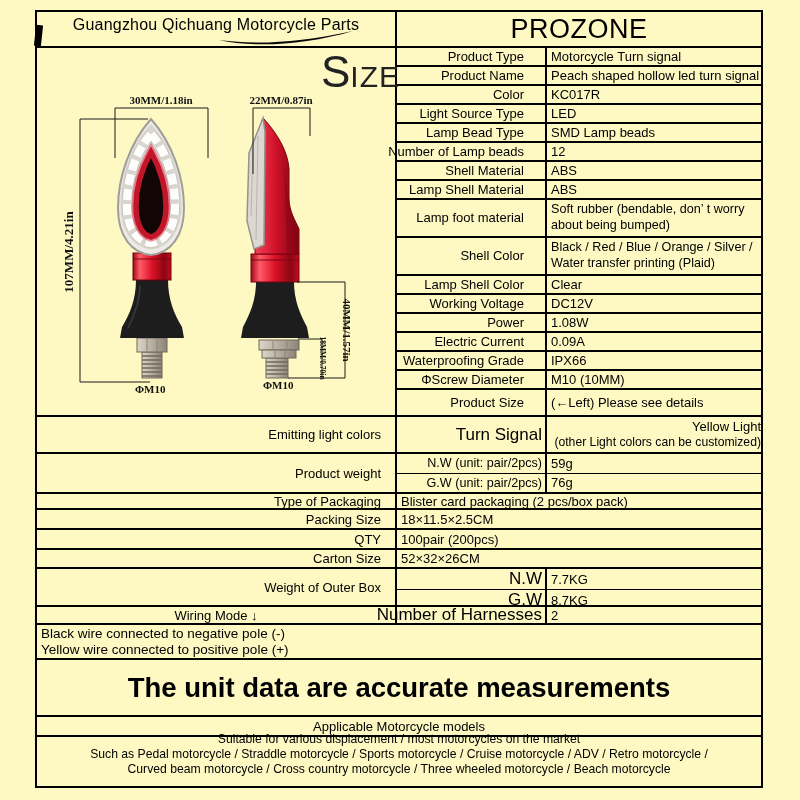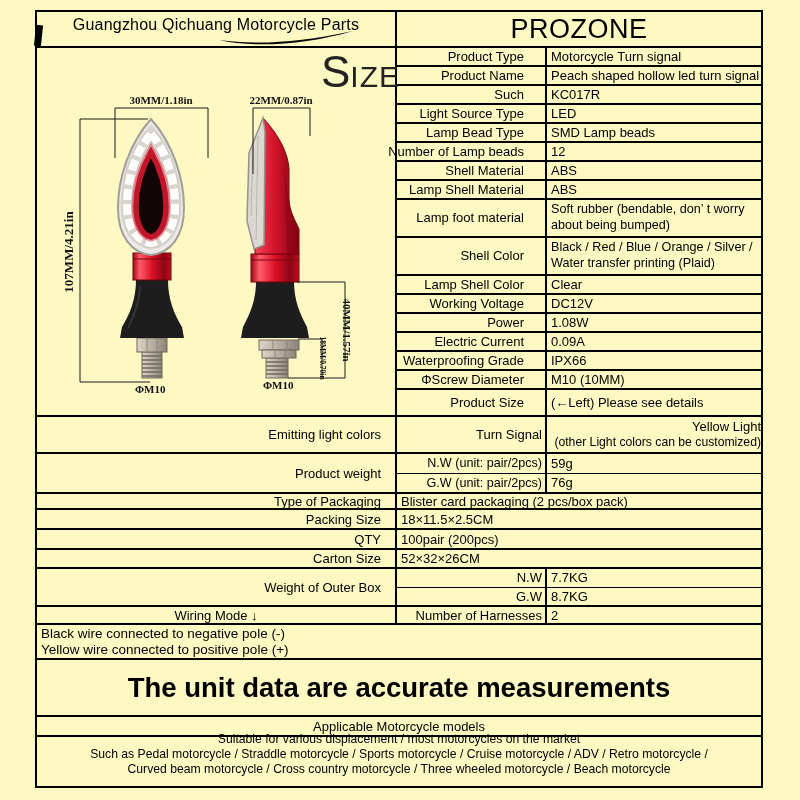--- a/index.html
+++ b/index.html
@@ -35,21 +35,21 @@
   .sval{flex:1;display:flex;align-items:center;padding-left:4px;font-size:13px;white-space:nowrap;overflow:hidden}
   .srow.tall .slab{white-space:normal;line-height:1.15}
   .srow.tall .sval{white-space:normal;line-height:1.25;font-size:12.6px;padding-right:2px}
 
   .details{left:0;top:403px;width:724px;height:212px;border-top:2px solid #000;display:flex;flex-direction:column}
   .drow{display:flex;flex:none;border-bottom:2px solid #000}
   .dleft{width:360px;flex:none;border-right:2px solid #000;display:flex;align-items:center;justify-content:flex-end;
          padding-right:14px;font-size:13px;text-align:right}
   .dleft.center{justify-content:center;padding-right:0}
   .dmid{width:150px;flex:none;border-right:2px solid #000;display:flex;align-items:center;justify-content:flex-end;
-        padding-right:3px;font-size:13px;white-space:nowrap}
+        padding-right:3px;font-size:17px;white-space:nowrap}
   .dmid.small{font-size:12.6px}
   .dval{flex:1;display:flex;align-items:center;padding-left:4px;font-size:13px;white-space:nowrap;overflow:hidden}
   .dval.stack{flex-direction:column;align-items:flex-end;justify-content:center;line-height:1.2}
   .dval .l2{font-size:12.2px}
   .dsub{flex:1;display:flex;flex-direction:column}
   .dsubrow{flex:1;display:flex}
   .dsubrow:first-child{border-bottom:1px solid #000}
 
   .notes{left:0;top:613px;width:724px;height:35px;border-bottom:2px solid #000;
          font-size:13.5px;padding:1px 0 0 4px;line-height:16px}
@@ -147,21 +147,21 @@
     <div class="spec-table">
       <div class="srow">
           <div class="slab">Product Type</div>
           <div class="sval">Motorcycle Turn signal</div>
         </div>
       <div class="srow">
           <div class="slab">Product Name</div>
           <div class="sval">Peach shaped hollow led turn signal</div>
         </div>
       <div class="srow">
-          <div class="slab">Such</div>
+          <div class="slab">Color</div>
           <div class="sval">KC017R</div>
         </div>
       <div class="srow">
           <div class="slab">Light Source Type</div>
           <div class="sval">LED</div>
         </div>
       <div class="srow">
           <div class="slab">Lamp Bead Type</div>
           <div class="sval">SMD Lamp beads</div>
         </div>

